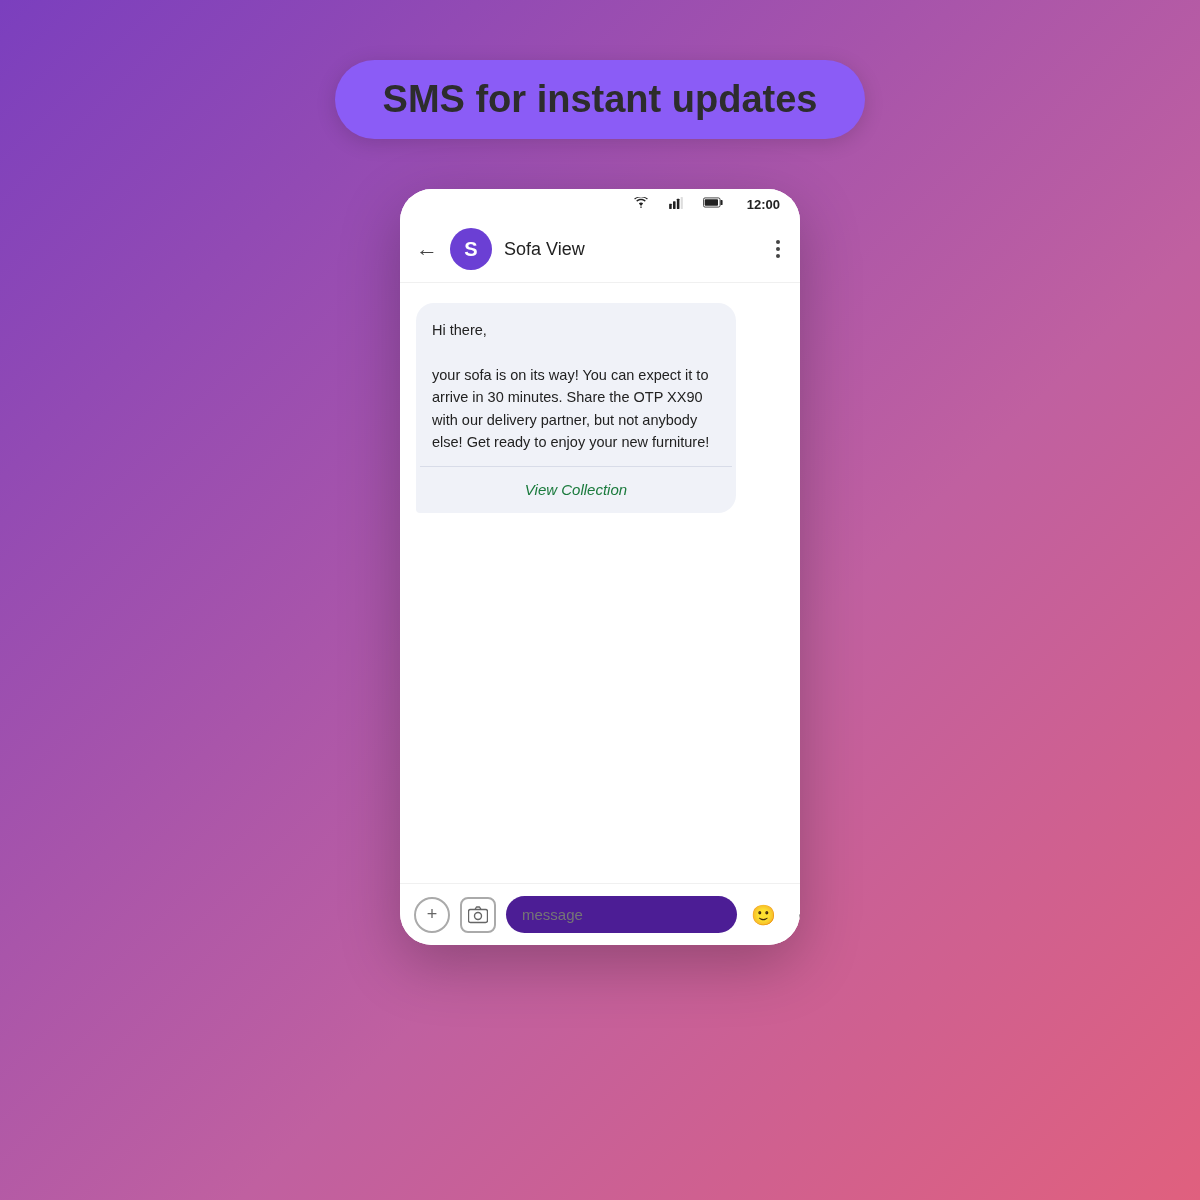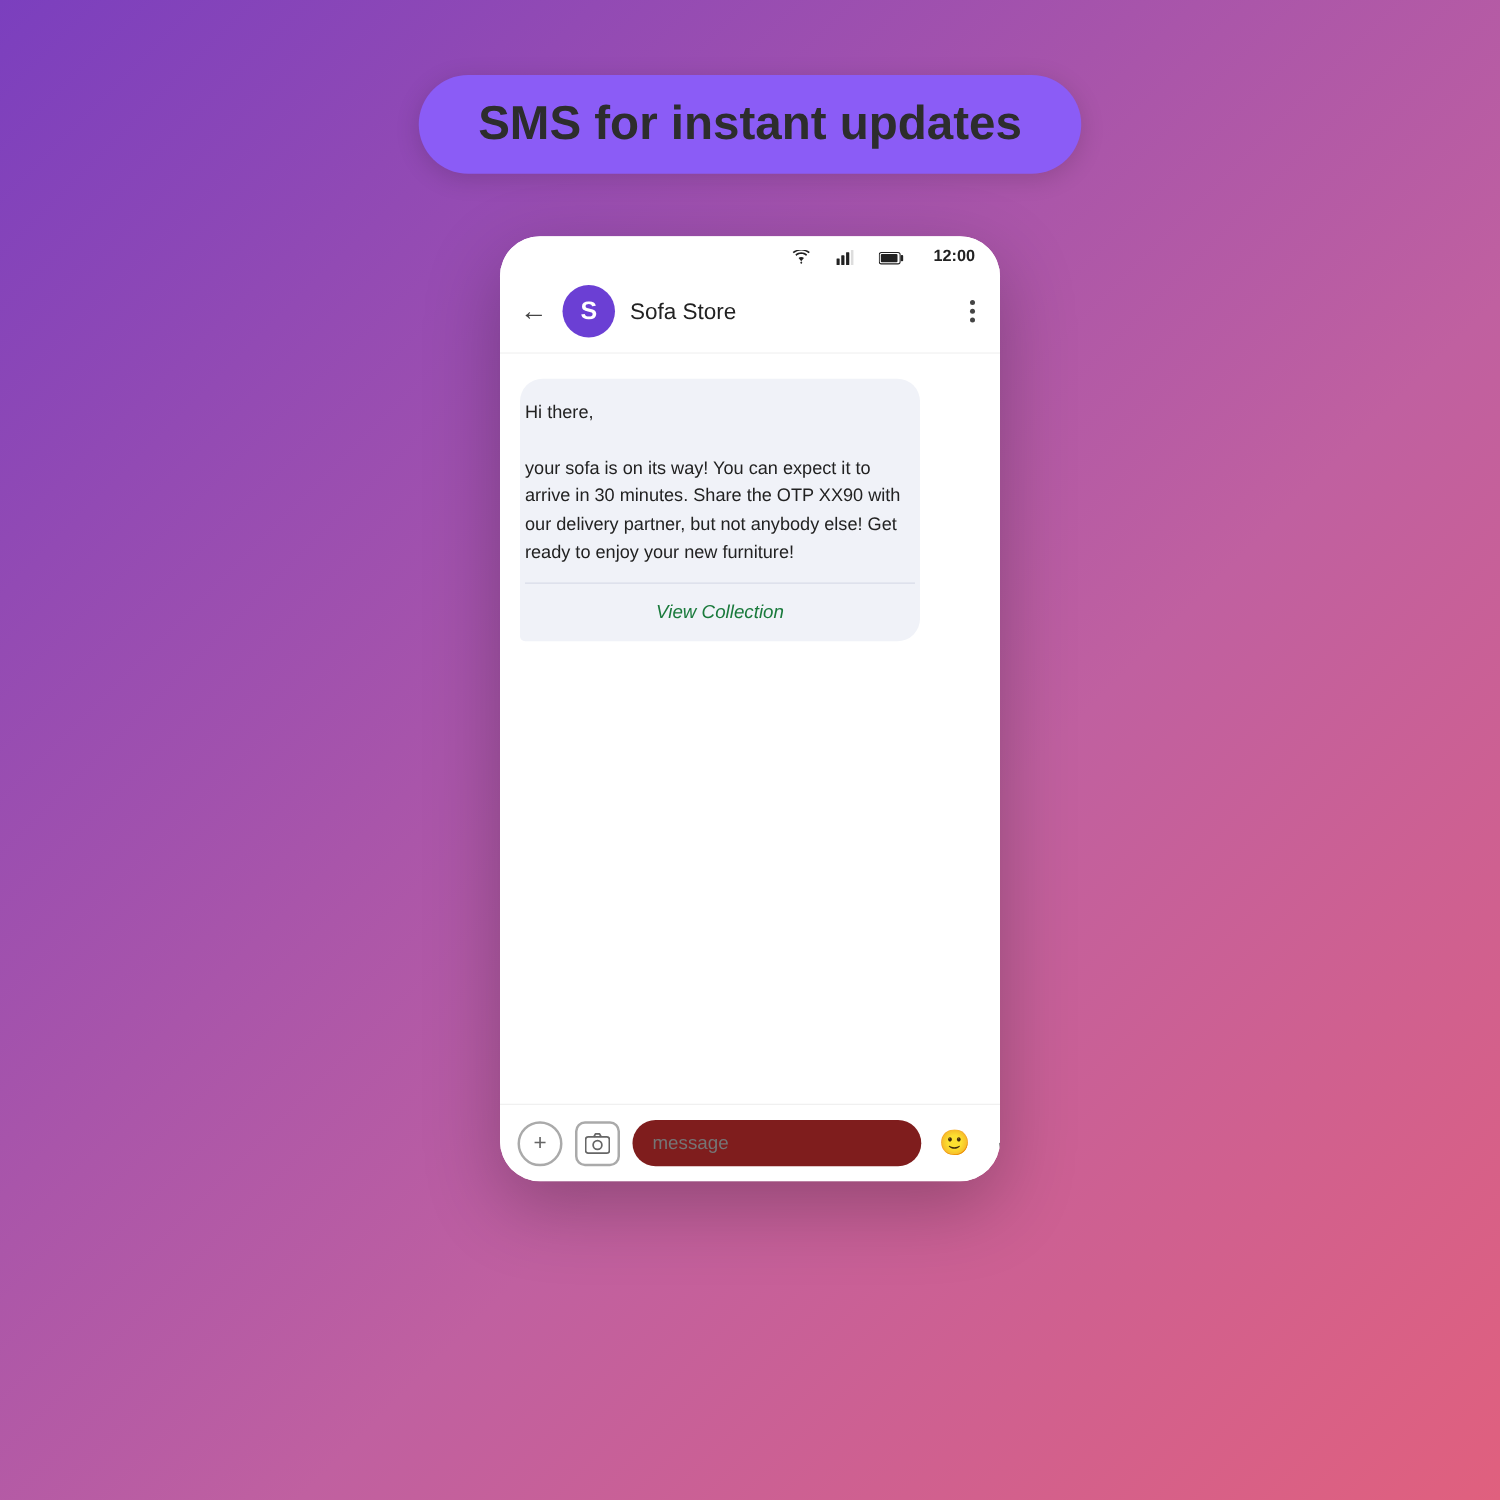--- a/index.html
+++ b/index.html
@@ -53,21 +53,21 @@
       background: white;
       padding: 8px 20px 4px;
       display: flex;
       justify-content: flex-end;
       align-items: center;
       gap: 6px;
     }
 
     .status-icons {
       display: flex;
-      align-items: flex-end;
+      align-items: flex-start;
       gap: 20px;
     }
 
     .status-time {
       font-size: 13px;
       font-weight: 600;
       color: #222;
       margin-left: 4px;
     }
 
@@ -156,21 +156,21 @@
     
     .message-bubble {
       background: #F0F2F8;
       border-radius: 18px 18px 18px 4px;
       padding: 0;
       max-width: 320px;
       overflow: hidden;
     }
 
     .message-text {
-      padding: 16px 4px 12px;
+      padding: 16px 16px 12px;
       font-size: 14.5px;
       line-height: 1.55;
       color: #222;
     }
 
     .message-divider {
       height: 1px;
       background: #d8dce8;
       margin: 0 4px;
     }
@@ -223,21 +223,21 @@
       align-items: center;
       justify-content: center;
       cursor: pointer;
       flex-shrink: 0;
       color: #666;
       font-size: 16px;
     }
 
     .message-input {
       flex: 1;
-      background: #7f1d1d;
+      background: #4c1d95;
       border: none;
       border-radius: 24px;
       padding: 10px 16px;
       font-size: 15px;
       color: #999;
       outline: none;
     }
 
     .emoji-btn {
       width: 34px;
@@ -293,21 +293,21 @@
         <rect x="21" y="3" width="2.5" height="6" rx="1" fill="#222"></rect>
         <rect x="2" y="2" width="16" height="8" rx="1" fill="#222"></rect>
       </svg>
       <span class="status-time">12:00</span>
     </div>
   </div>
 
   <div class="app-bar">
     <span class="back-arrow">←</span>
     <div class="contact-avatar">S</div>
-    <span class="contact-name">Sofa Store</span>
+    <span class="contact-name">Sofa View</span>
     <div class="more-options">
       <div class="dot"></div>
       <div class="dot"></div>
       <div class="dot"></div>
     </div>
   </div>
 
   <div class="messages-area">
     <div class="message-bubble">
       <div class="message-text">

